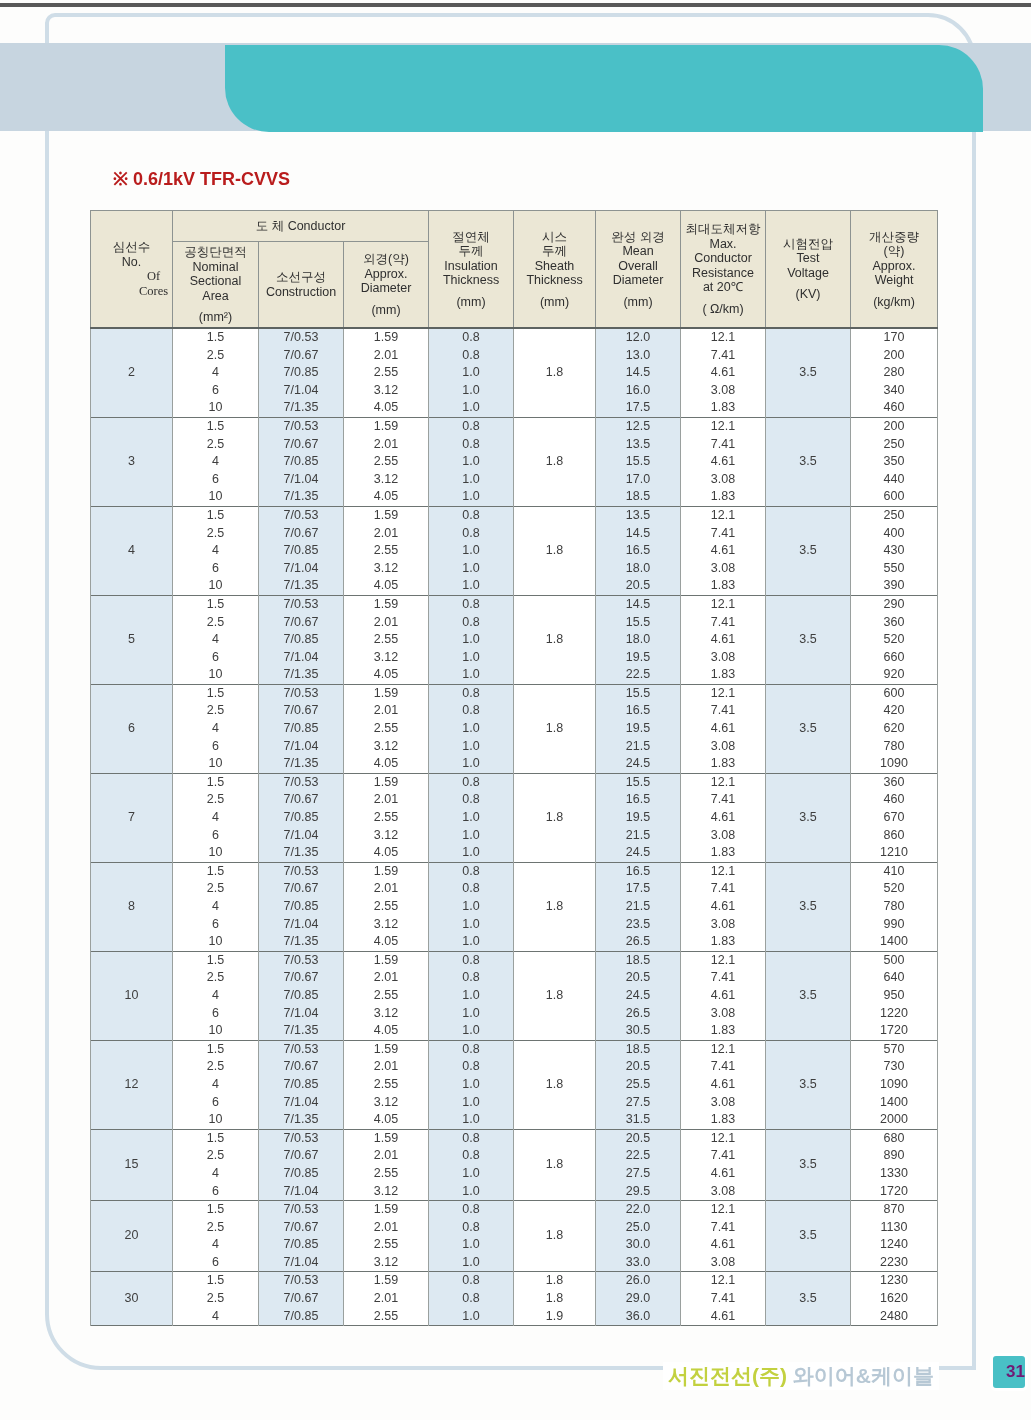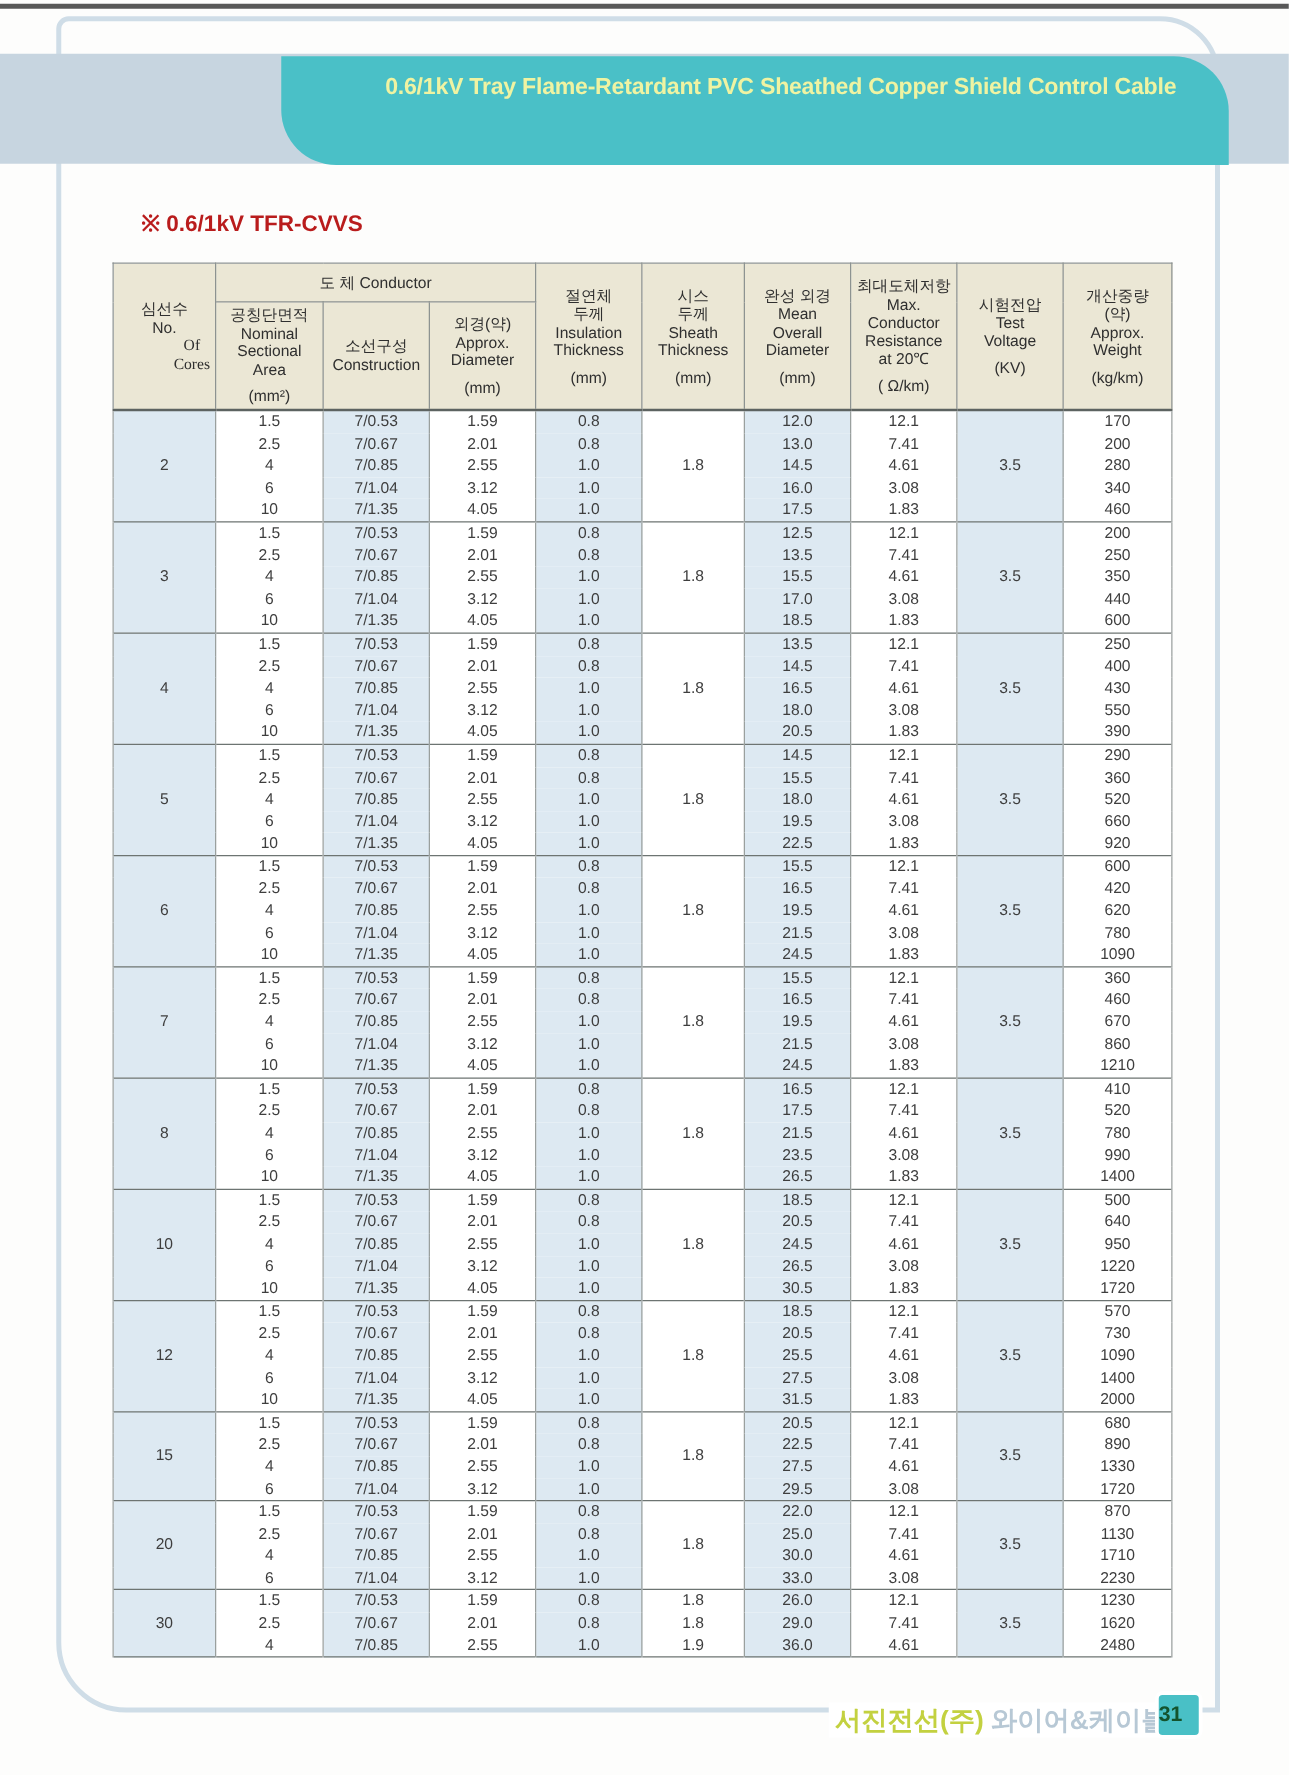--- a/index.html
+++ b/index.html
@@ -45,34 +45,33 @@
   tbody td.cb{background:#dde9f2;}
   tbody td.cw{background:#ffffff;}
   tbody tr.gstart td{border-top:1px solid #6d7472;}
   .footer-label{
     position:absolute;right:92px;top:1362px;background:#ffffff;padding:0 5px;
     font-size:21px;font-weight:bold;z-index:4;white-space:nowrap;
   }
   .footer-company{color:#c3d140;}
   .footer-category{color:#b7c8d5;}
   .page-num{
-    position:absolute;left:924px;top:1353px;width:38px;height:38px;background:#49c0c6;
-    border:3px solid #ffffff;box-sizing:border-box;border-radius:6px;color:#14532d;
-    font-size:17px;font-weight:bold;text-align:left;line-height:32px;z-index:5;
+    position:absolute;left:990px;top:1353px;width:38px;height:38px;background:#49c0c6;
+    border:3px solid #ffffff;box-sizing:border-box;border-radius:6px;color:#701a75;
+    font-size:17px;font-weight:bold;text-align:right;line-height:32px;z-index:5;
   }
 </style>
 </head>
 <body>
 
 <div class="top-rule"></div>
 <div class="frame"></div>
 <div class="band"></div>
 
 <div class="banner">
-  <div class="banner-en">0.6/1kV Tray Flame-Retardant PVC Sheathed Copper Shield Control Cable</div>
 </div>
 
 <h2 class="section-heading">※ 0.6/1kV TFR-CVVS</h2>
 
 <div class="table-wrap">
   <table id="spec-table">
       <colgroup>
         <col style="width: 82px;">
         <col style="width: 86px;">
         <col style="width: 85px;">
@@ -651,21 +650,21 @@
           <td class="cw">7.41</td>
           <td class="cw">1130</td>
         </tr>
         <tr>
           <td class="cw">4</td>
           <td class="cb">7/0.85</td>
           <td class="cw">2.55</td>
           <td class="cb">1.0</td>
           <td class="cb">30.0</td>
           <td class="cw">4.61</td>
-          <td class="cw">1710</td>
+          <td class="cw">1240</td>
         </tr>
         <tr>
           <td class="cw">6</td>
           <td class="cb">7/1.04</td>
           <td class="cw">3.12</td>
           <td class="cb">1.0</td>
           <td class="cb">33.0</td>
           <td class="cw">3.08</td>
           <td class="cw">2230</td>
         </tr>

